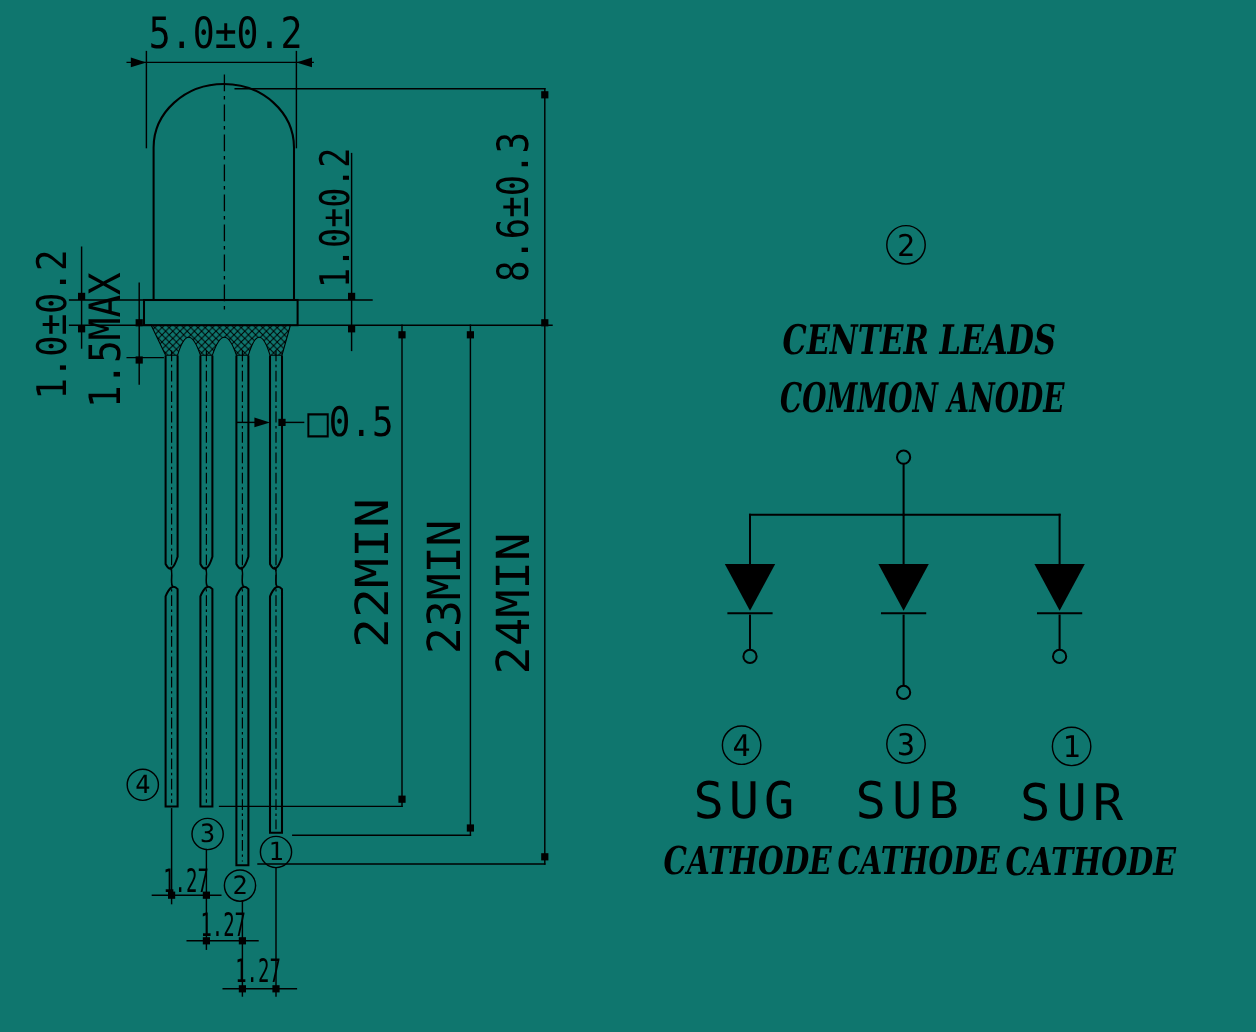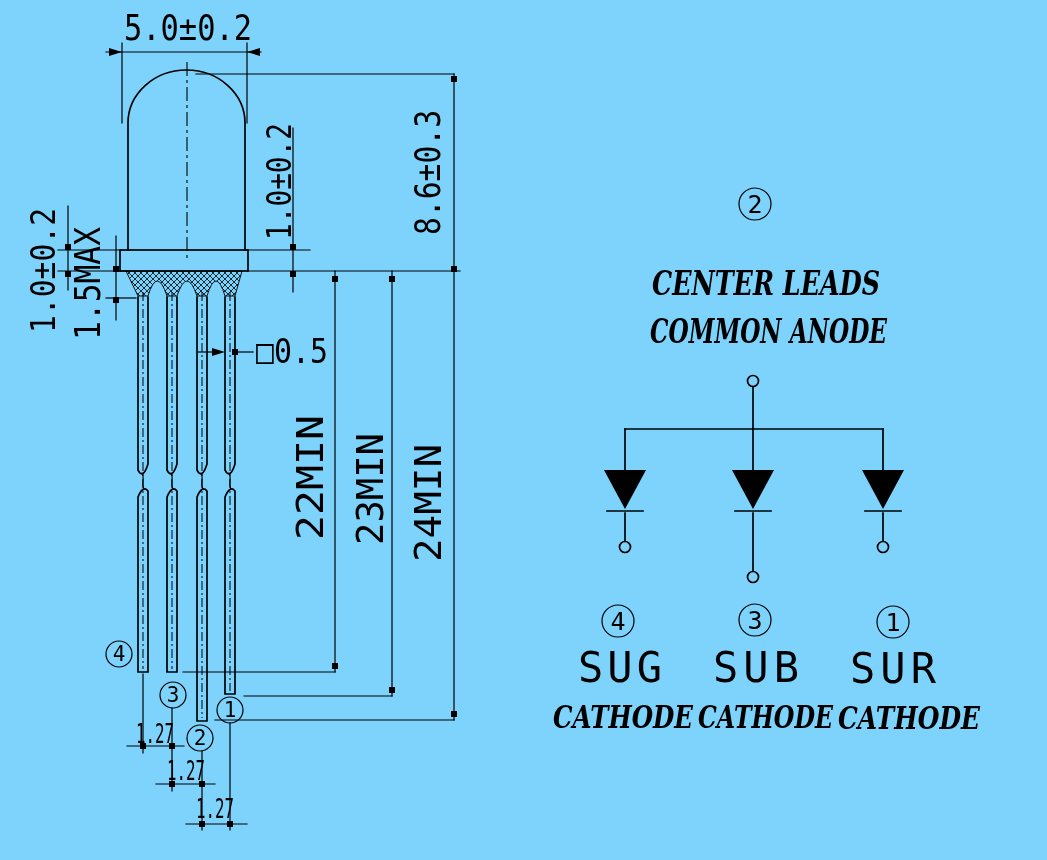--- a/index.html
+++ b/index.html
@@ -1,16 +1,16 @@
 <!DOCTYPE html>
 <html><head>
 <meta charset="utf-8">
 <style>
   html,body{margin:0;padding:0;background:#ffffff;}
-  .page{width:1047px;height:860px;background:#7dd3fc;position:relative;overflow:hidden;}
+  .page{width:1047px;height:860px;background:#0f766e;position:relative;overflow:hidden;}
   svg{display:block;}
   .ol{stroke:#000;stroke-width:1.7;fill:none;stroke-linecap:square;}
   .thin{stroke:#000;stroke-width:1.2;fill:none;stroke-linecap:square;}
   .cl{stroke:#000;stroke-width:1.1;fill:none;stroke-dasharray:14 4 3 4;}
   .cls{stroke:#000;stroke-width:1;fill:none;stroke-dasharray:9 3 2 3;}
   .dot{fill:#000;stroke:none;}
   .arr{fill:#000;stroke:none;}
   .dimtxt{font-family:"DejaVu Sans Mono", monospace;fill:#000;}
   .notetxt{font-family:"DejaVu Serif", serif;font-style:italic;font-weight:bold;fill:#000;}
   .pintxt{font-family:"DejaVu Sans Mono", monospace;fill:#000;}

